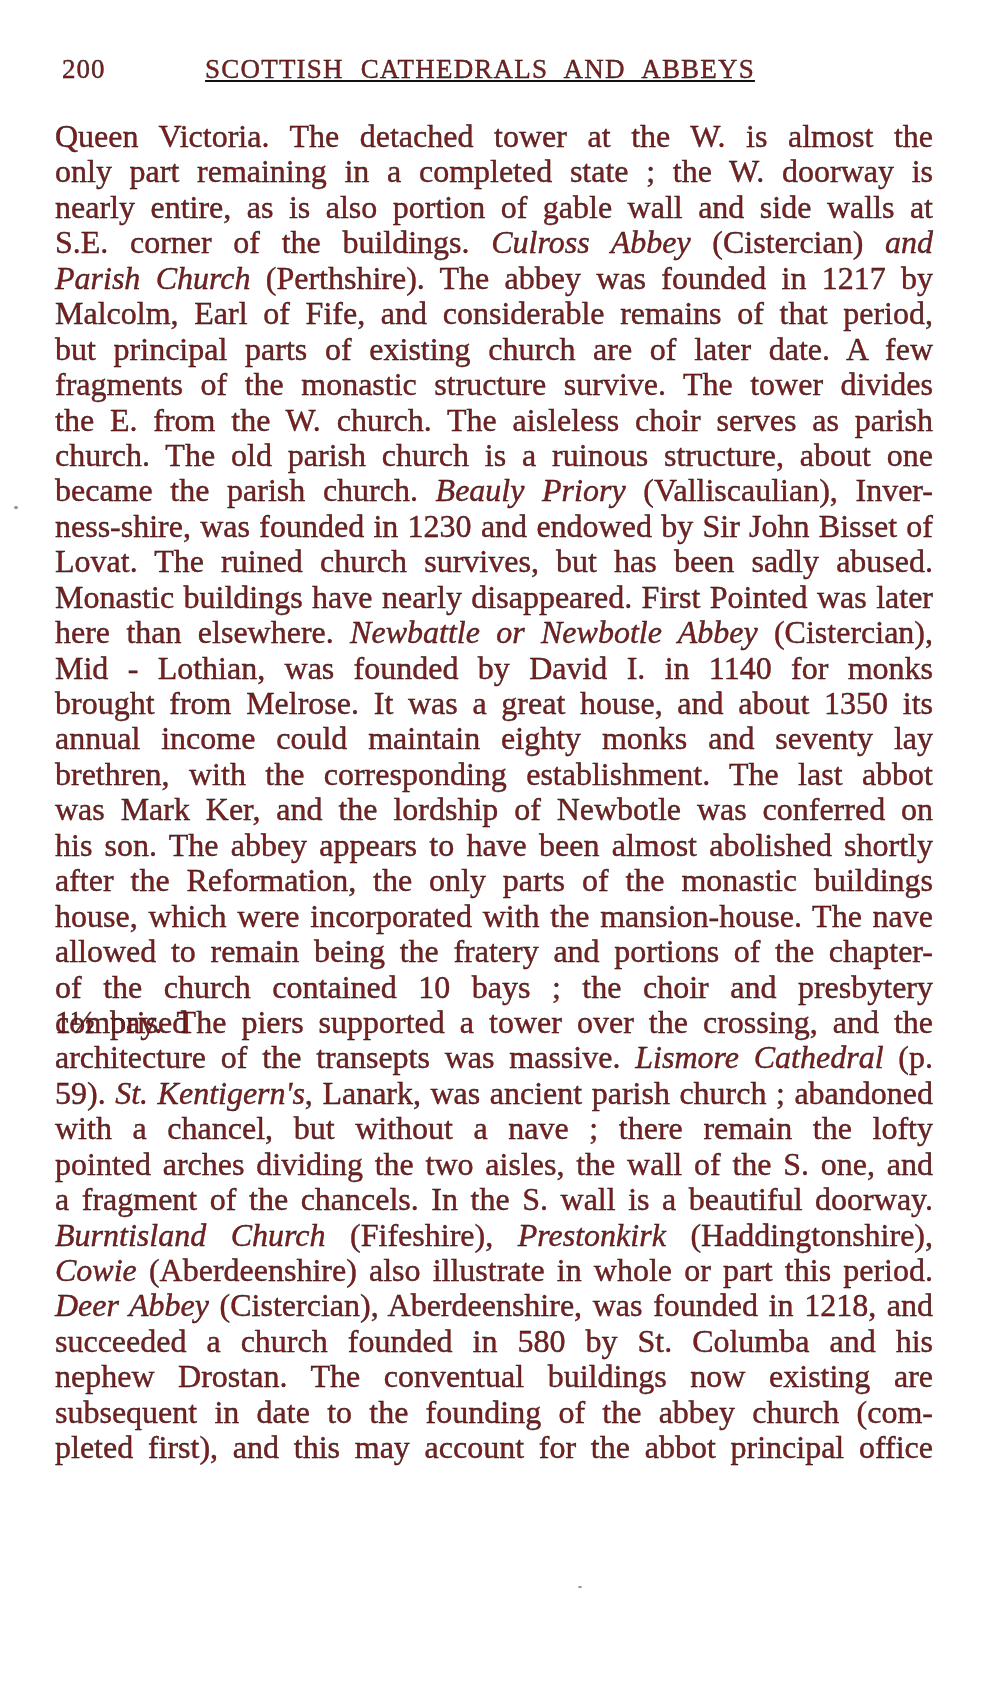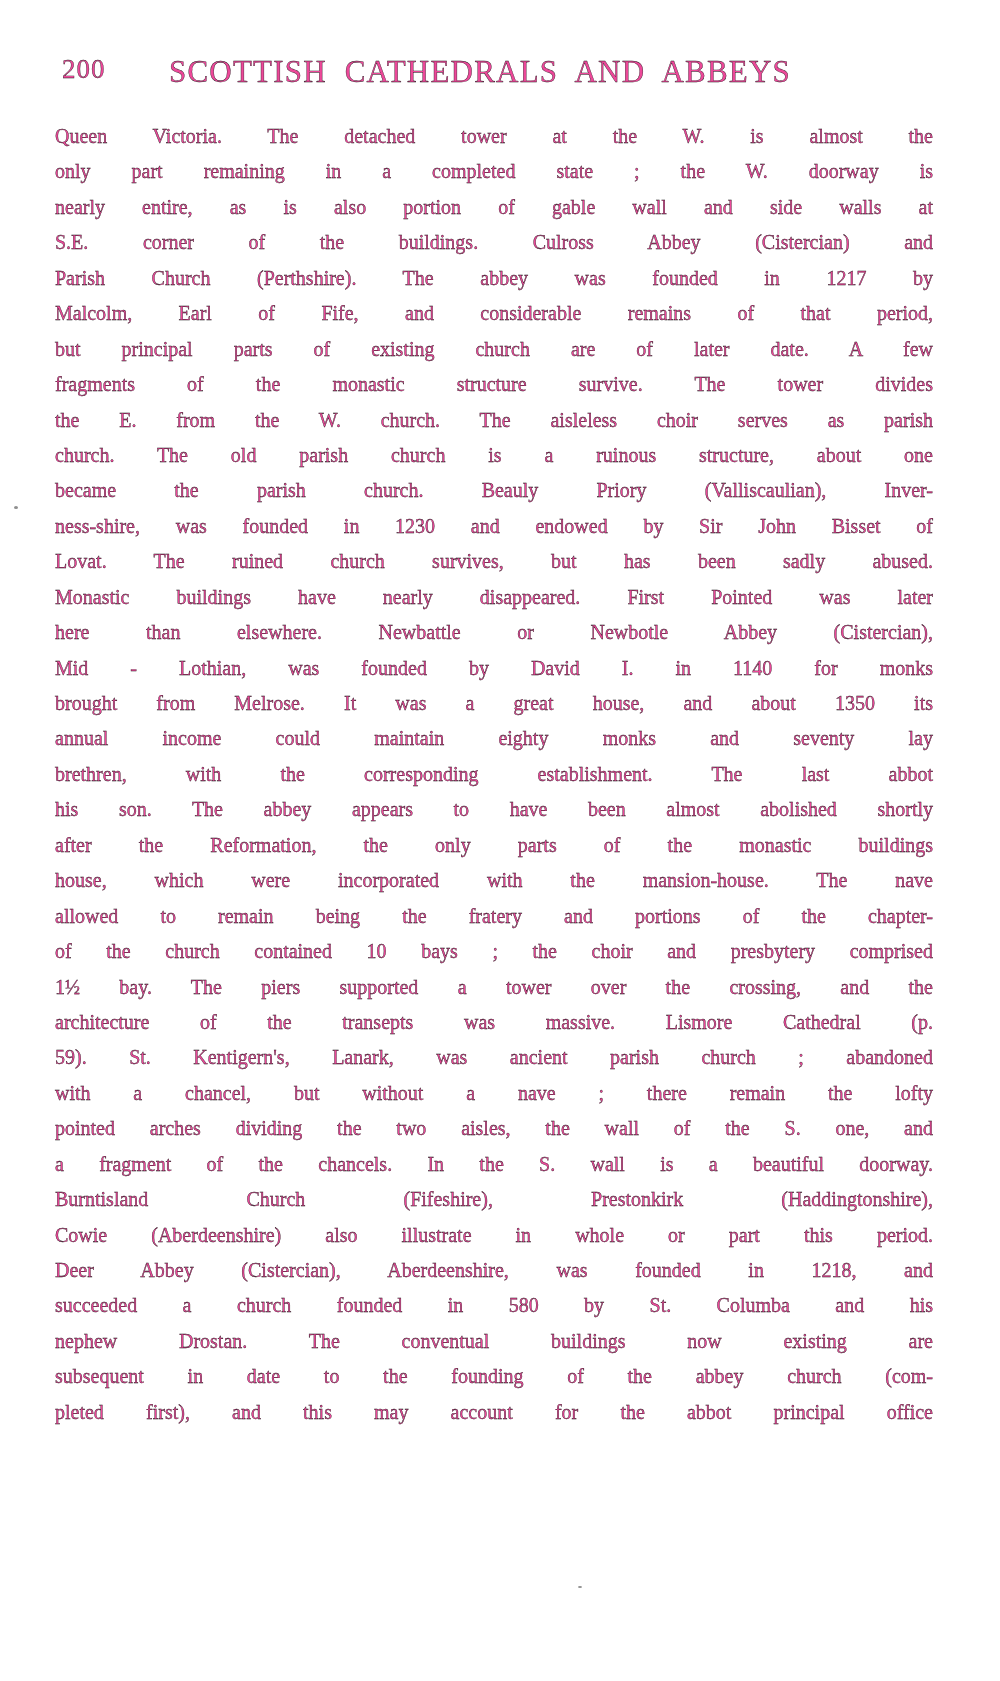--- a/index.html
+++ b/index.html
@@ -1,56 +1,57 @@
 <!DOCTYPE html>
 <html><head>
 <meta charset="utf-8">
 <style>
   html, body { margin: 0; padding: 0; background: #ffffff; }
   .page {
     position: relative;
     width: 984px;
     height: 1681px;
     background: #ffffff;
-    color: #ec4899;
+    color: #7f1d1d;
     font-family: "Liberation Serif", "DejaVu Serif", serif;
     overflow: hidden;
     -webkit-text-stroke: 0.35px #101010;
   }
   .pagenum {
     position: absolute;
     left: 62px;
     top: 54px;
     font-size: 27px;
     letter-spacing: 1px;
   }
   .running-head {
     position: absolute;
     left: 480px;
     top: 54px;
     transform: translateX(-50%);
-    font-size: 31px;
+    font-size: 27px;
     letter-spacing: 1.2px;
     word-spacing: 9px;
     white-space: nowrap;
+    text-decoration: underline;
   }
   .body-text {
     position: absolute;
     left: 55px;
     top: 119px;
     width: 878px;
   }
   .line {
     height: 35.45px;
     line-height: 35.45px;
-    font-size: 20px;
+    font-size: 32px;
     text-align: justify;
     text-align-last: justify;
   }
-  .it { }
+  .it { font-style: italic; }
   .speck {
     position: absolute;
     background: #8f8f8f;
     border-radius: 50%;
     -webkit-text-stroke: 0;
   }
   .speck.s1 { left: 14px;  top: 506px;  width: 4px; height: 3px; }
   .speck.s2 { left: 988px; top: 718px;  width: 3px; height: 3px; }
   .speck.s3 { left: 578px; top: 1586px; width: 4px; height: 2px; }
 </style>
@@ -74,20 +75,21 @@
       <div class="line"><span>church.  The old parish church is a ruinous structure, about one</span></div>
       <div class="line"><span>became the parish church.  </span><span class="it">Beauly Priory</span><span> (Valliscaulian), Inver-</span></div>
       <div class="line"><span>ness-shire, was founded in 1230 and endowed by Sir John Bisset of</span></div>
       <div class="line"><span>Lovat.  The ruined church survives, but has been sadly abused.</span></div>
       <div class="line"><span>Monastic buildings have nearly disappeared.  First Pointed was later</span></div>
       <div class="line"><span>here than elsewhere.  </span><span class="it">Newbattle or Newbotle Abbey</span><span> (Cistercian),</span></div>
       <div class="line"><span>Mid - Lothian, was founded by David I. in 1140 for monks</span></div>
       <div class="line"><span>brought from Melrose.  It was a great house, and about 1350 its</span></div>
       <div class="line"><span>annual income could maintain eighty monks and seventy lay</span></div>
       <div class="line"><span>brethren, with the corresponding establishment.  The last abbot</span></div>
+      <div class="line"><span>was Mark Ker, and the lordship of Newbotle was conferred on</span></div>
       <div class="line"><span>his son.  The abbey appears to have been almost abolished shortly</span></div>
       <div class="line"><span>after the Reformation, the only parts of the monastic buildings</span></div>
       <div class="line"><span>house, which were incorporated with the mansion-house.  The nave</span></div>
       <div class="line"><span>allowed to remain being the fratery and portions of the chapter-</span></div>
       <div class="line"><span>of the church contained 10 bays ; the choir and presbytery comprised</span></div>
       <div class="line"><span>1½ bay.  The piers supported a tower over the crossing, and the</span></div>
       <div class="line"><span>architecture of the transepts was massive.  </span><span class="it">Lismore Cathedral</span><span> (p.</span></div>
       <div class="line"><span>59).  </span><span class="it">St. Kentigern's</span><span>, Lanark, was ancient parish church ; abandoned</span></div>
       <div class="line"><span>with a chancel, but without a nave ; there remain the lofty</span></div>
       <div class="line"><span>pointed arches dividing the two aisles, the wall of the S. one, and</span></div>

